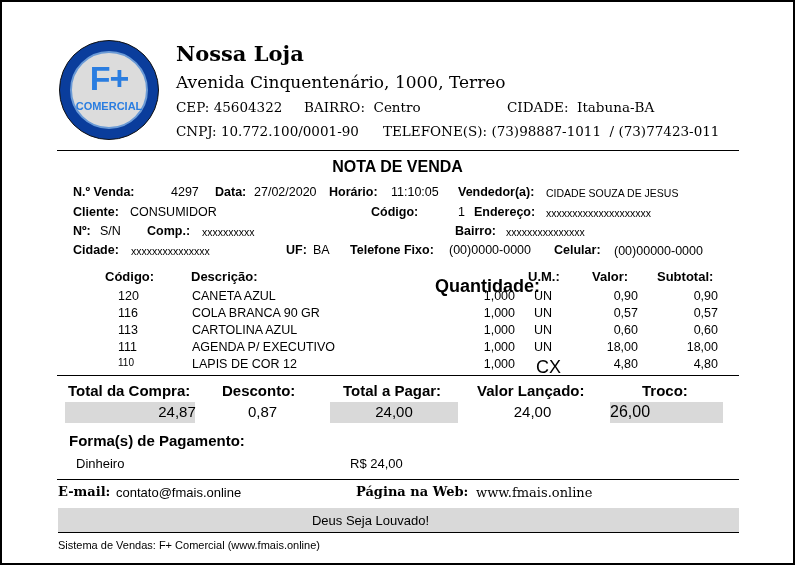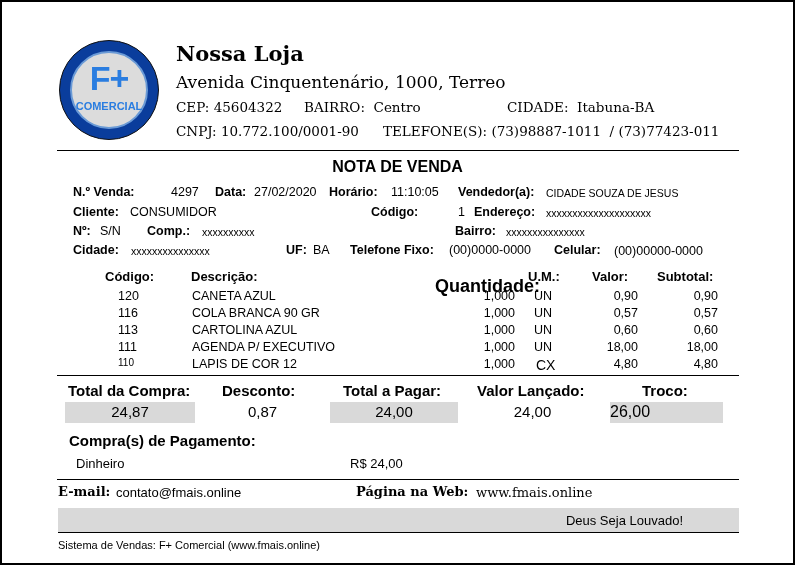--- a/index.html
+++ b/index.html
@@ -124,54 +124,54 @@
     <div class="abs sans" style="left:192px; top:340px; font-size:12.5px;">AGENDA P/ EXECUTIVO</div>
     <div class="abs sans" style="left:460px; width:55px; text-align:right; top:340px; font-size:12.5px;">1,000</div>
     <div class="abs sans" style="left:534px; top:340px; font-size:12.5px;">UN</div>
     <div class="abs sans" style="left:580px; width:58px; text-align:right; top:340px; font-size:12.5px;">18,00</div>
     <div class="abs sans" style="left:660px; width:58px; text-align:right; top:340px; font-size:12.5px;">18,00</div>
   </div>
   <div>
     <div class="abs sans" style="left:118px; top:357px; font-size:10px;">110</div>
     <div class="abs sans" style="left:192px; top:357px; font-size:12.5px;">LAPIS DE COR 12</div>
     <div class="abs sans" style="left:460px; width:55px; text-align:right; top:357px; font-size:12.5px;">1,000</div>
-    <div class="abs sans" style="left:536px; top:357px; font-size:14px;">CX</div>
+    <div class="abs sans" style="left:536px; top:357px; font-size:18px;">CX</div>
     <div class="abs sans" style="left:580px; width:58px; text-align:right; top:357px; font-size:12.5px;">4,80</div>
     <div class="abs sans" style="left:660px; width:58px; text-align:right; top:357px; font-size:12.5px;">4,80</div>
   </div>
 </div>
 
 <div class="hline" style="left:57px; top:375px; width:682px;"></div>
 
 <div class="gray" style="left:65px; top:402px; width:130px; height:21px;"></div>
 <div class="gray" style="left:330px; top:402px; width:128px; height:21px;"></div>
 <div class="gray" style="left:610px; top:402px; width:113px; height:21px;"></div>
 
 <div class="abs sans b" style="left:68px; top:382px; font-size:15px;">Total da Compra:</div>
-<div class="abs sans" style="left:65px; width:130px; text-align:center; top:403px; font-size:15px;">24,87</div>
+<div class="abs sans" style="left:65px; width:130px; text-align:center; top:403px; font-size:15px;padding-left:47px;">24,87</div>
 
 <div class="abs sans b" style="left:222px; top:382px; font-size:15px;">Desconto:</div>
 <div class="abs sans" style="left:215px; width:95px; text-align:center; top:403px; font-size:15px;">0,87</div>
 
 <div class="abs sans b" style="left:343px; top:382px; font-size:15px;">Total a Pagar:</div>
 <div class="abs sans" style="left:330px; width:128px; text-align:center; top:403px; font-size:15px;">24,00</div>
 
 <div class="abs sans b" style="left:477px; top:382px; font-size:15px;">Valor Lançado:</div>
 <div class="abs sans" style="left:480px; width:105px; text-align:center; top:403px; font-size:15px;">24,00</div>
 
 <div class="abs sans b" style="left:642px; top:382px; font-size:15px;">Troco:</div>
 <div class="abs sans" style="left:610px; width:113px; top:403px; font-size:16px;">26,00</div>
 
-<div class="abs sans b" style="left:69px; top:432px; font-size:15px;">Compra(s) de Pagamento:</div>
+<div class="abs sans b" style="left:69px; top:432px; font-size:15px;">Forma(s) de Pagamento:</div>
 <div class="abs sans" style="left:76px; top:456px; font-size:13px;">Dinheiro</div>
 <div class="abs sans" style="left:350px; top:456px; font-size:13px;">R$ 24,00</div>
 
 <div class="hline" style="left:57px; top:479px; width:682px;"></div>
 
 <div class="abs serif b" style="left:58px; top:484px; font-size:13px;">E-mail:</div>
 <div class="abs sans" style="left:116px; top:485px; font-size:13px;">contato@fmais.online</div>
 <div class="abs serif b" style="left:356px; top:484px; font-size:13px;">Página na Web:</div>
 <div class="abs serif" style="left:476px; top:485px; font-size:13px;">www.fmais.online</div>
 
 <div class="gray" style="left:58px; top:508px; width:681px; height:24px; border-bottom:1px solid #000;"></div>
-<div class="abs sans" style="left:58px; width:625px; text-align:right; top:513px; font-size:13px;">Deus Seja Louvado!</div>
+<div class="abs sans" style="left:58px; width:625px; text-align:center; top:513px; font-size:13px;">Deus Seja Louvado!</div>
 
 <div class="abs sans" style="left:58px; top:539px; font-size:11px;">Sistema de Vendas: F+ Comercial (www.fmais.online)</div>
 
 </body></html>

